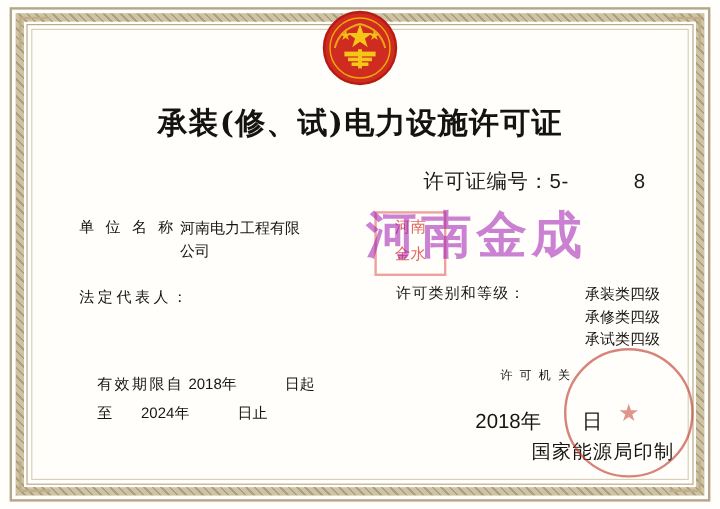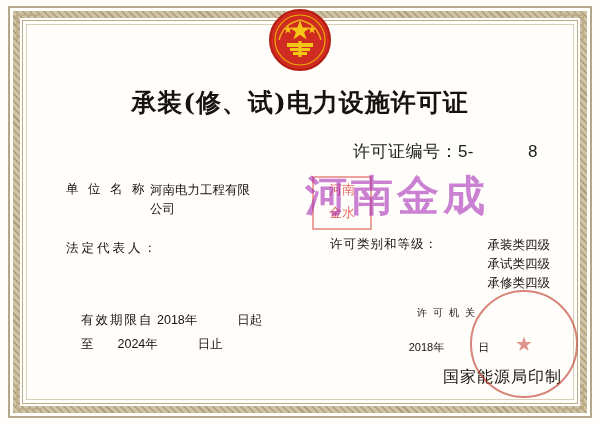--- a/index.html
+++ b/index.html
@@ -185,21 +185,21 @@
   }
   .issuer-label {
     letter-spacing: 6px;
     color: #16140f;
     font-size: 10px;
     position: relative;
     z-index: 3;
   }
   .issuer-date {
     margin-top: 20px;
-    font-size: 11px;
+    font-size: 17px;
     position: relative;
     z-index: 3;
     white-space: nowrap;
   }
   .issuer-date .gap { display: inline-block; width: 34px; }
 
   
   .seal {
     position: absolute;
     right: 22px;
@@ -312,22 +312,22 @@
         <span class="l2">公司</span>
       </div>
     </div>
 
     <div class="legal-row">法定代表人：</div>
 
     <div class="cat-block">
       <div class="cat-label">许可类别和等级：</div>
       <div class="cat-items">
         <div>承装类四级</div>
+        <div>承修类四级</div>
         <div>承试类四级</div>
-        <div>承修类四级</div>
       </div>
     </div>
 
     <div class="validity">
       <div class="vline">
         <span class="lead">有效期限自</span>
         <span>2018</span><span>年</span><span class="gap"></span><span>日起</span>
       </div>
       <div class="vline">
         <span class="lead">至</span><span class="gap-s"></span><span>2024</span><span>年</span><span class="gap"></span><span>日止</span>

